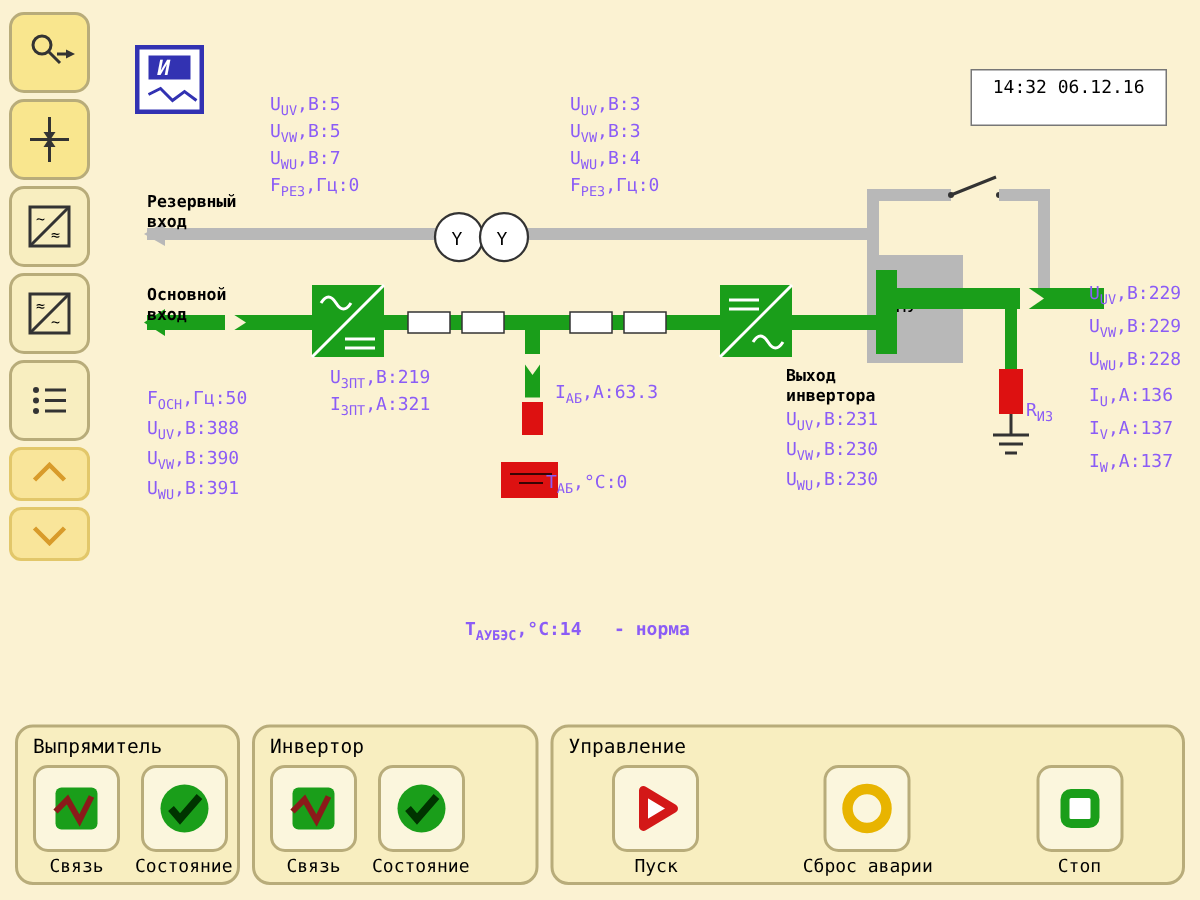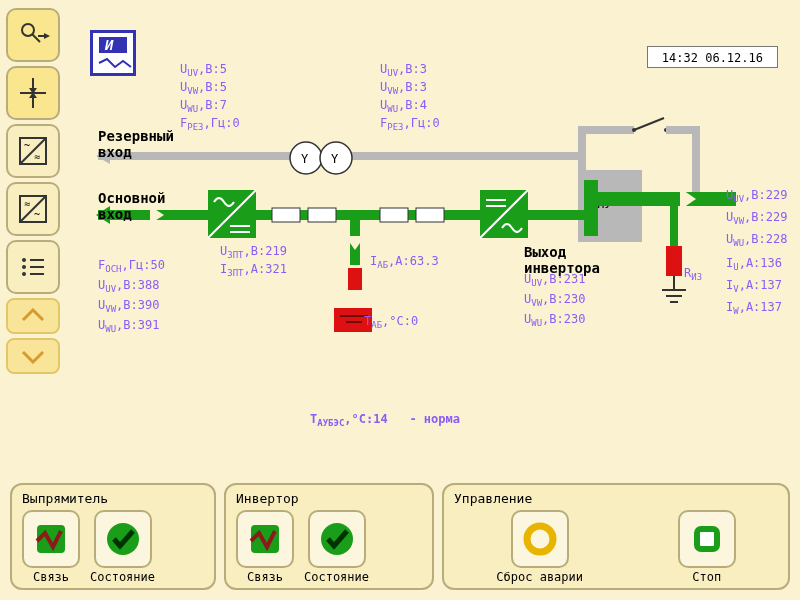--- a/index.html
+++ b/index.html
@@ -9,28 +9,28 @@
   .sidebar { position: absolute; left: 6px; top: 8px; width: 56px; display: flex; flex-direction: column; gap: 4px; }
   .side-btn { width: 54px; height: 54px; border: 2px solid #b8ac7a; border-radius: 10px; background: #f8eec0; display: flex; align-items: center; justify-content: center; cursor: pointer; }
   .side-btn.sel { background: #f9e68e; }
   .side-arrow { width: 54px; height: 36px; border: 2px solid #e2c76a; border-radius: 8px; background: #f9e59a; display:flex; align-items:center; justify-content:center; cursor:pointer; }
 
   
   .logo { position:absolute; left:90px; top:30px; width:46px; height:46px; border:3px solid #3232b2; background:#fff; display:flex; flex-direction:column; align-items:center; justify-content:center; }
   .logo svg { display:block; }
 
   
-  .ts { position:absolute; right:22px; top:46px; border:1px solid #777; background:#fff; padding:4px 14px; height:22px; line-height:14px;margin-left:32px; }
+  .ts { position:absolute; right:22px; top:46px; border:1px solid #777; background:#fff; padding:4px 14px; height:38px; line-height:14px;margin-left:32px; }
 
   
   .canvas { position:absolute; left:80px; top:40px; width:700px; height:400px; }
 
   .lbl { position:absolute; font-size:12px; white-space:nowrap; color:#8b5cf6; }
   .lbl sub { font-size:9px; }
-  .section-lbl { position:absolute; font-size:14px; font-weight:bold; white-space:nowrap; }
+  .section-lbl { position:absolute; font-size:11px; font-weight:bold; white-space:nowrap; }
 
   
   .bottom { position:absolute; left:10px; bottom:10px; right:10px; display:flex; gap:8px; }
   .group { border:2px solid #b8ac7a; border-radius:12px; background:#f8eec0; padding:6px 10px 4px; }
   .group-title { font-size:13px; margin-bottom:4px; }
   .group-row { display:flex; gap:10px; }
   .btncol { display:flex; flex-direction:column; align-items:center; gap:2px; }
   .bigbtn { width:58px; height:58px; border:2px solid #b8ac7a; border-radius:10px; background:#fbf6dd; display:flex; align-items:center; justify-content:center; cursor:pointer; }
   .bigbtn svg { display:block; }
   .btn-label { font-size:12px;text-align:right; }
@@ -213,21 +213,21 @@
   <div class="lbl" style="left:646px; top:216px">I<sub>U</sub>,A:<span>136</span></div>
   <div class="lbl" style="left:646px; top:238px">I<sub>V</sub>,A:<span>137</span></div>
   <div class="lbl" style="left:646px; top:260px">I<sub>W</sub>,A:<span>137</span></div>
 
   <div class="lbl" style="left:230px; top:372px; font-weight:bold">
     T<sub>АУБЭС</sub>,°C:<span>14</span>&nbsp;&nbsp;&nbsp;<span>- норма</span>
   </div>
 </div>
 
 <div class="bottom">
-  <div class="group" style="width:206px">
+  <div class="group" style="width:150px">
     <div class="group-title">Выпрямитель</div>
     <div class="group-row">
       <div class="btncol">
         <div class="bigbtn">
           <svg width="40" height="40">
               <rect x="6" y="6" width="28" height="28" rx="4" fill="#1a9e1a"></rect>
               <polyline points="6,22 14,14 22,28 30,12" fill="none" stroke="#8b1a1a" stroke-width="4"></polyline>
             </svg>
         </div>
         <div class="btn-label">Связь</div>
@@ -237,21 +237,21 @@
           <svg width="40" height="40">
               <circle cx="20" cy="20" r="16" fill="#1a9e1a"></circle>
               <polyline points="11,20 17,27 30,12" fill="none" stroke="#003300" stroke-width="5"></polyline>
             </svg>
         </div>
         <div class="btn-label">Состояние</div>
       </div>
     </div>
   </div>
 
-  <div class="group" style="width:210px">
+  <div class="group" style="width:191px">
     <div class="group-title">Инвертор</div>
     <div class="group-row">
       <div class="btncol">
         <div class="bigbtn">
           <svg width="40" height="40">
               <rect x="6" y="6" width="28" height="28" rx="4" fill="#1a9e1a"></rect>
               <polyline points="6,22 14,14 22,28 30,12" fill="none" stroke="#8b1a1a" stroke-width="4"></polyline>
             </svg>
         </div>
         <div class="btn-label">Связь</div>
@@ -267,20 +267,28 @@
       </div>
     </div>
   </div>
 
   <div class="group" style="flex:1">
     <div class="group-title">Управление</div>
     <div class="group-row" style="justify-content:space-around">
       <div class="btncol">
         <div class="bigbtn">
           <svg width="40" height="40">
+              <polygon points="12,8 32,20 12,32" fill="#fff" stroke="#d31818" stroke-width="6" stroke-linejoin="round"></polygon>
+            </svg>
+        </div>
+        <div class="btn-label">Пуск</div>
+      </div>
+      <div class="btncol">
+        <div class="bigbtn">
+          <svg width="40" height="40">
               <circle cx="20" cy="20" r="13" fill="none" stroke="#e8b400" stroke-width="7"></circle>
             </svg>
         </div>
         <div class="btn-label">Сброс аварии</div>
       </div>
       <div class="btncol">
         <div class="bigbtn">
           <svg width="40" height="40">
               <rect x="10" y="10" width="20" height="20" rx="4" fill="#fff" stroke="#1a9e1a" stroke-width="6"></rect>
             </svg>

